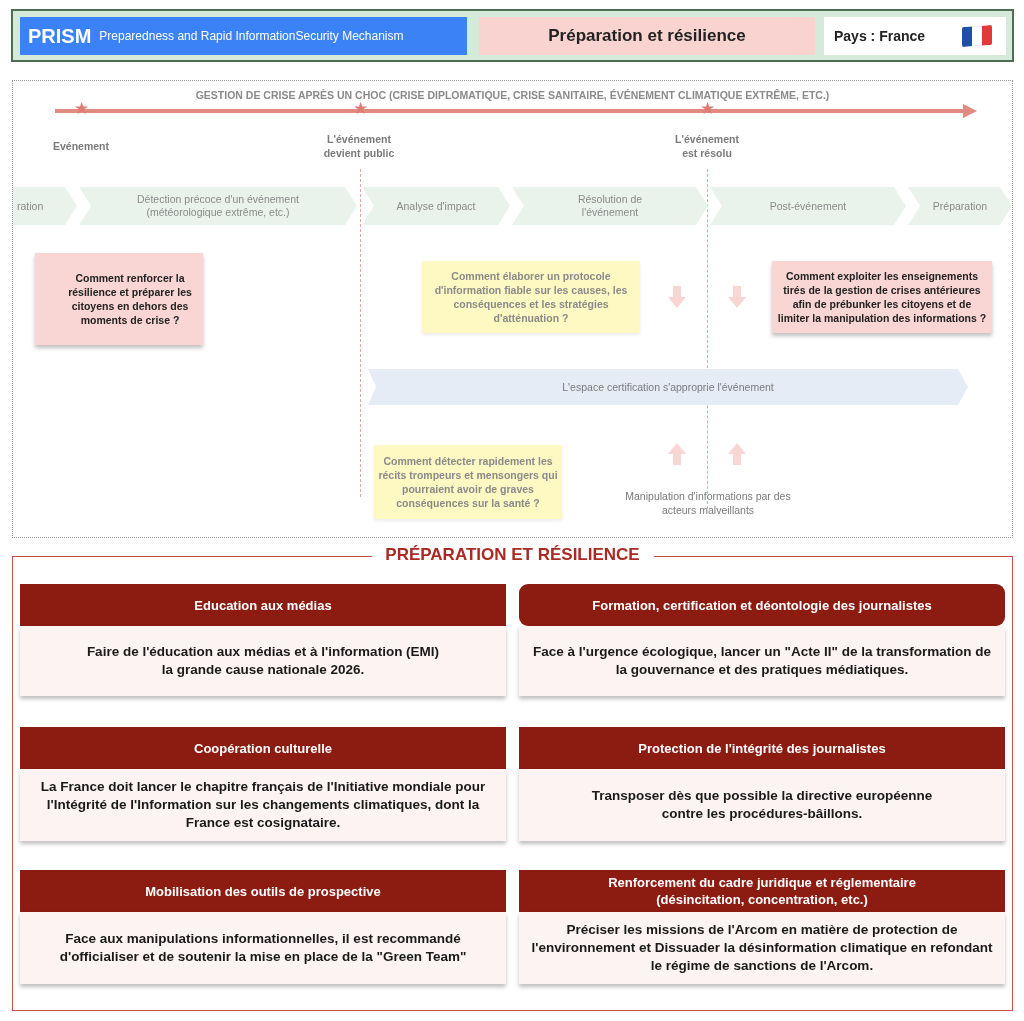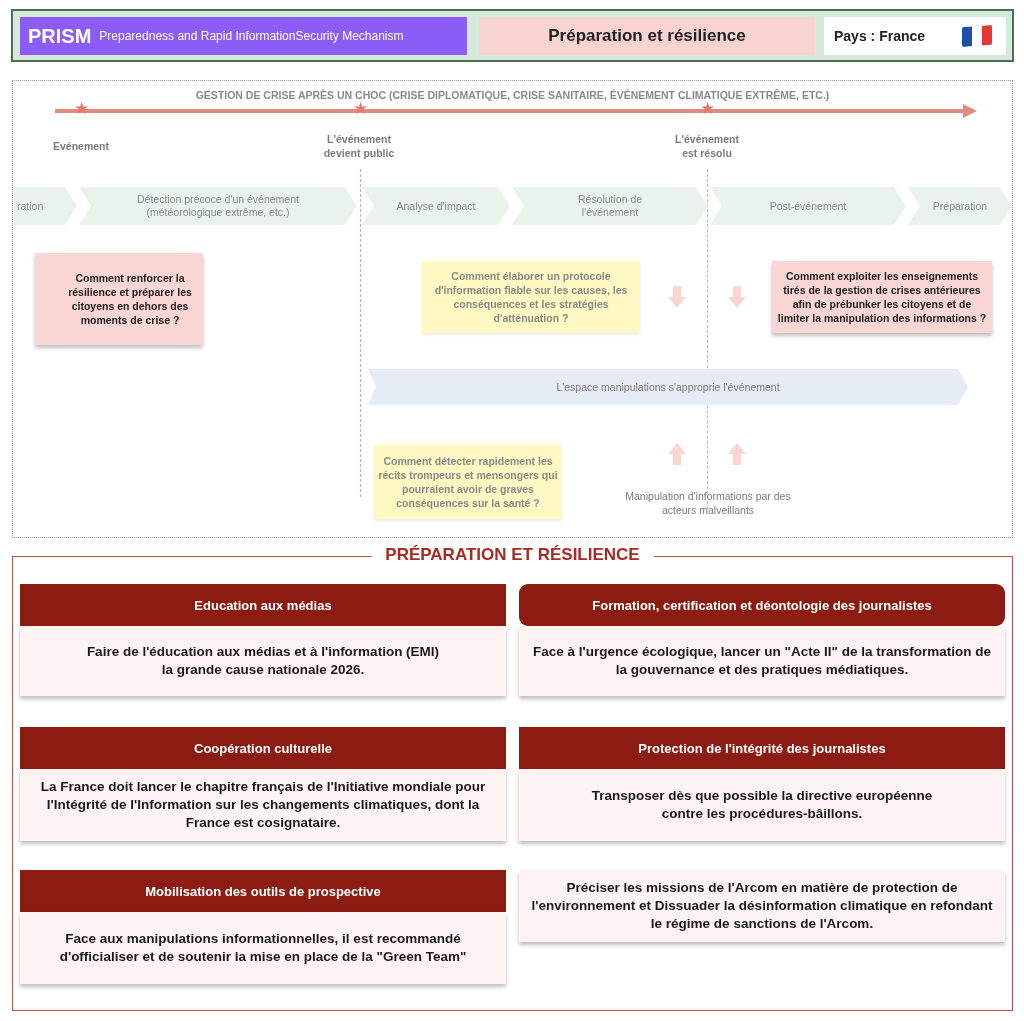--- a/index.html
+++ b/index.html
@@ -1,20 +1,20 @@
 <!DOCTYPE html>
 <html><head>
 <meta charset="utf-8">
 <style>
   * { box-sizing: border-box; margin: 0; padding: 0; }
   body { width: 1024px; height: 1021px; background: #ffffff; font-family: "Liberation Sans", sans-serif; position: relative; overflow: hidden; color: #222; }
 
   
   .header { position: absolute; left: 11px; top: 9px; width: 1003px; height: 53px; background: #d6eadb; border: 2px solid #4f6f55; }
-  .brand { position: absolute; left: 7px; top: 6px; width: 447px; height: 38px; background: #8b5cf6; color: #fff; display: flex; align-items: center; padding-left: 8px; }
+  .brand { position: absolute; left: 7px; top: 6px; width: 447px; height: 38px; background: #3b82f6; color: #fff; display: flex; align-items: center; padding-left: 8px; }
   .brand .logo { font-weight: bold; font-size: 20px; margin-right: 8px; }
   .brand .tag { font-weight: normal; font-size: 12px; }
   .title-box { position: absolute; left: 466px; top: 6px; width: 336px; height: 38px; background: #f9d3d0; display: flex; align-items: center; justify-content: center; font-weight: bold; font-size: 17px; color: #222; }
   .country-box { position: absolute; left: 811px; top: 6px; width: 182px; height: 38px; background: #fff; display: flex; align-items: center; padding-left: 10px; font-weight: bold; font-size: 14px; color: #222; }
   .flag { position: absolute; right: 14px; top: 9px; width: 30px; height: 20px; display: flex; transform: skewY(-4deg); border-radius: 2px; overflow: hidden; }
   .flag span { flex: 1; }
 
   
   .diagram { position: absolute; left: 12px; top: 80px; width: 1001px; height: 458px; border: 1.5px dotted #999; }
   .crisis-title { position: absolute; left: 0; right: 0; top: 8px; text-align: center; font-weight: bold; font-size: 10.5px; color: #8a8a8a; }
@@ -94,21 +94,21 @@
   <div class="phase" style="left:697px; width:196px;">Post-événement</div>
   <div class="phase" style="left:895px; width:104px;">Préparation</div>
 
   <div class="callout dark" style="left:22px; top:172px; width:168px; height:92px;padding-left:26px;">Comment renforcer la résilience et préparer les citoyens en dehors des moments de crise ?</div>
   <div class="callout faded" style="left:409px; top:180px; width:218px; height:72px;">Comment élaborer un protocole d'information fiable sur les causes, les conséquences et les stratégies d'atténuation ?</div>
   <div class="callout dark" style="left:759px; top:180px; width:220px; height:72px;">Comment exploiter les enseignements tirés de la gestion de crises antérieures afin de prébunker les citoyens et de limiter la manipulation des informations ?</div>
 
   <div class="arrow-down" style="left:655px; top:205px;"></div>
   <div class="arrow-down" style="left:715px; top:205px;"></div>
 
-  <div class="info-band">L'espace manipulations s'approprie l'événement</div>
+  <div class="info-band">L'espace certification s'approprie l'événement</div>
 
   <div class="arrow-up" style="left:655px; top:362px;"></div>
   <div class="arrow-up" style="left:715px; top:362px;"></div>
 
   <div class="callout faded" style="left:361px; top:364px; width:188px; height:74px;">Comment détecter rapidement les récits trompeurs et mensongers qui pourraient avoir de graves conséquences sur la santé ?</div>
   <div class="manip-label">Manipulation d'informations par des acteurs malveillants</div>
 </div>
 
 <div class="reco">
   <div class="reco-title">PRÉPARATION ET RÉSILIENCE</div>
@@ -131,15 +131,17 @@
     <div class="card-head" style="height:42px;">Protection de l'intégrité des journalistes</div>
     <div class="card-body" style="height:72px; white-space:pre-line;">Transposer dès que possible la directive européenne
 contre les procédures-bâillons.</div>
   </div>
 
   <div class="card" style="left:7px; top:313px;">
     <div class="card-head" style="height:42px;">Mobilisation des outils de prospective</div>
     <div class="card-body" style="height:72px;">Face aux manipulations informationnelles, il est recommandé d'officialiser et de soutenir la mise en place de la "Green Team"</div>
   </div>
   <div class="card" style="left:506px; top:313px;">
+    <div class="card-head" style="height:42px; white-space:pre-line;">Renforcement du cadre juridique et réglementaire
+(désincitation, concentration, etc.)</div>
     <div class="card-body" style="height:72px;">Préciser les missions de l'Arcom en matière de protection de l'environnement et Dissuader la désinformation climatique en refondant le régime de sanctions de l'Arcom.</div>
   </div>
 </div>
 
 </body></html>

